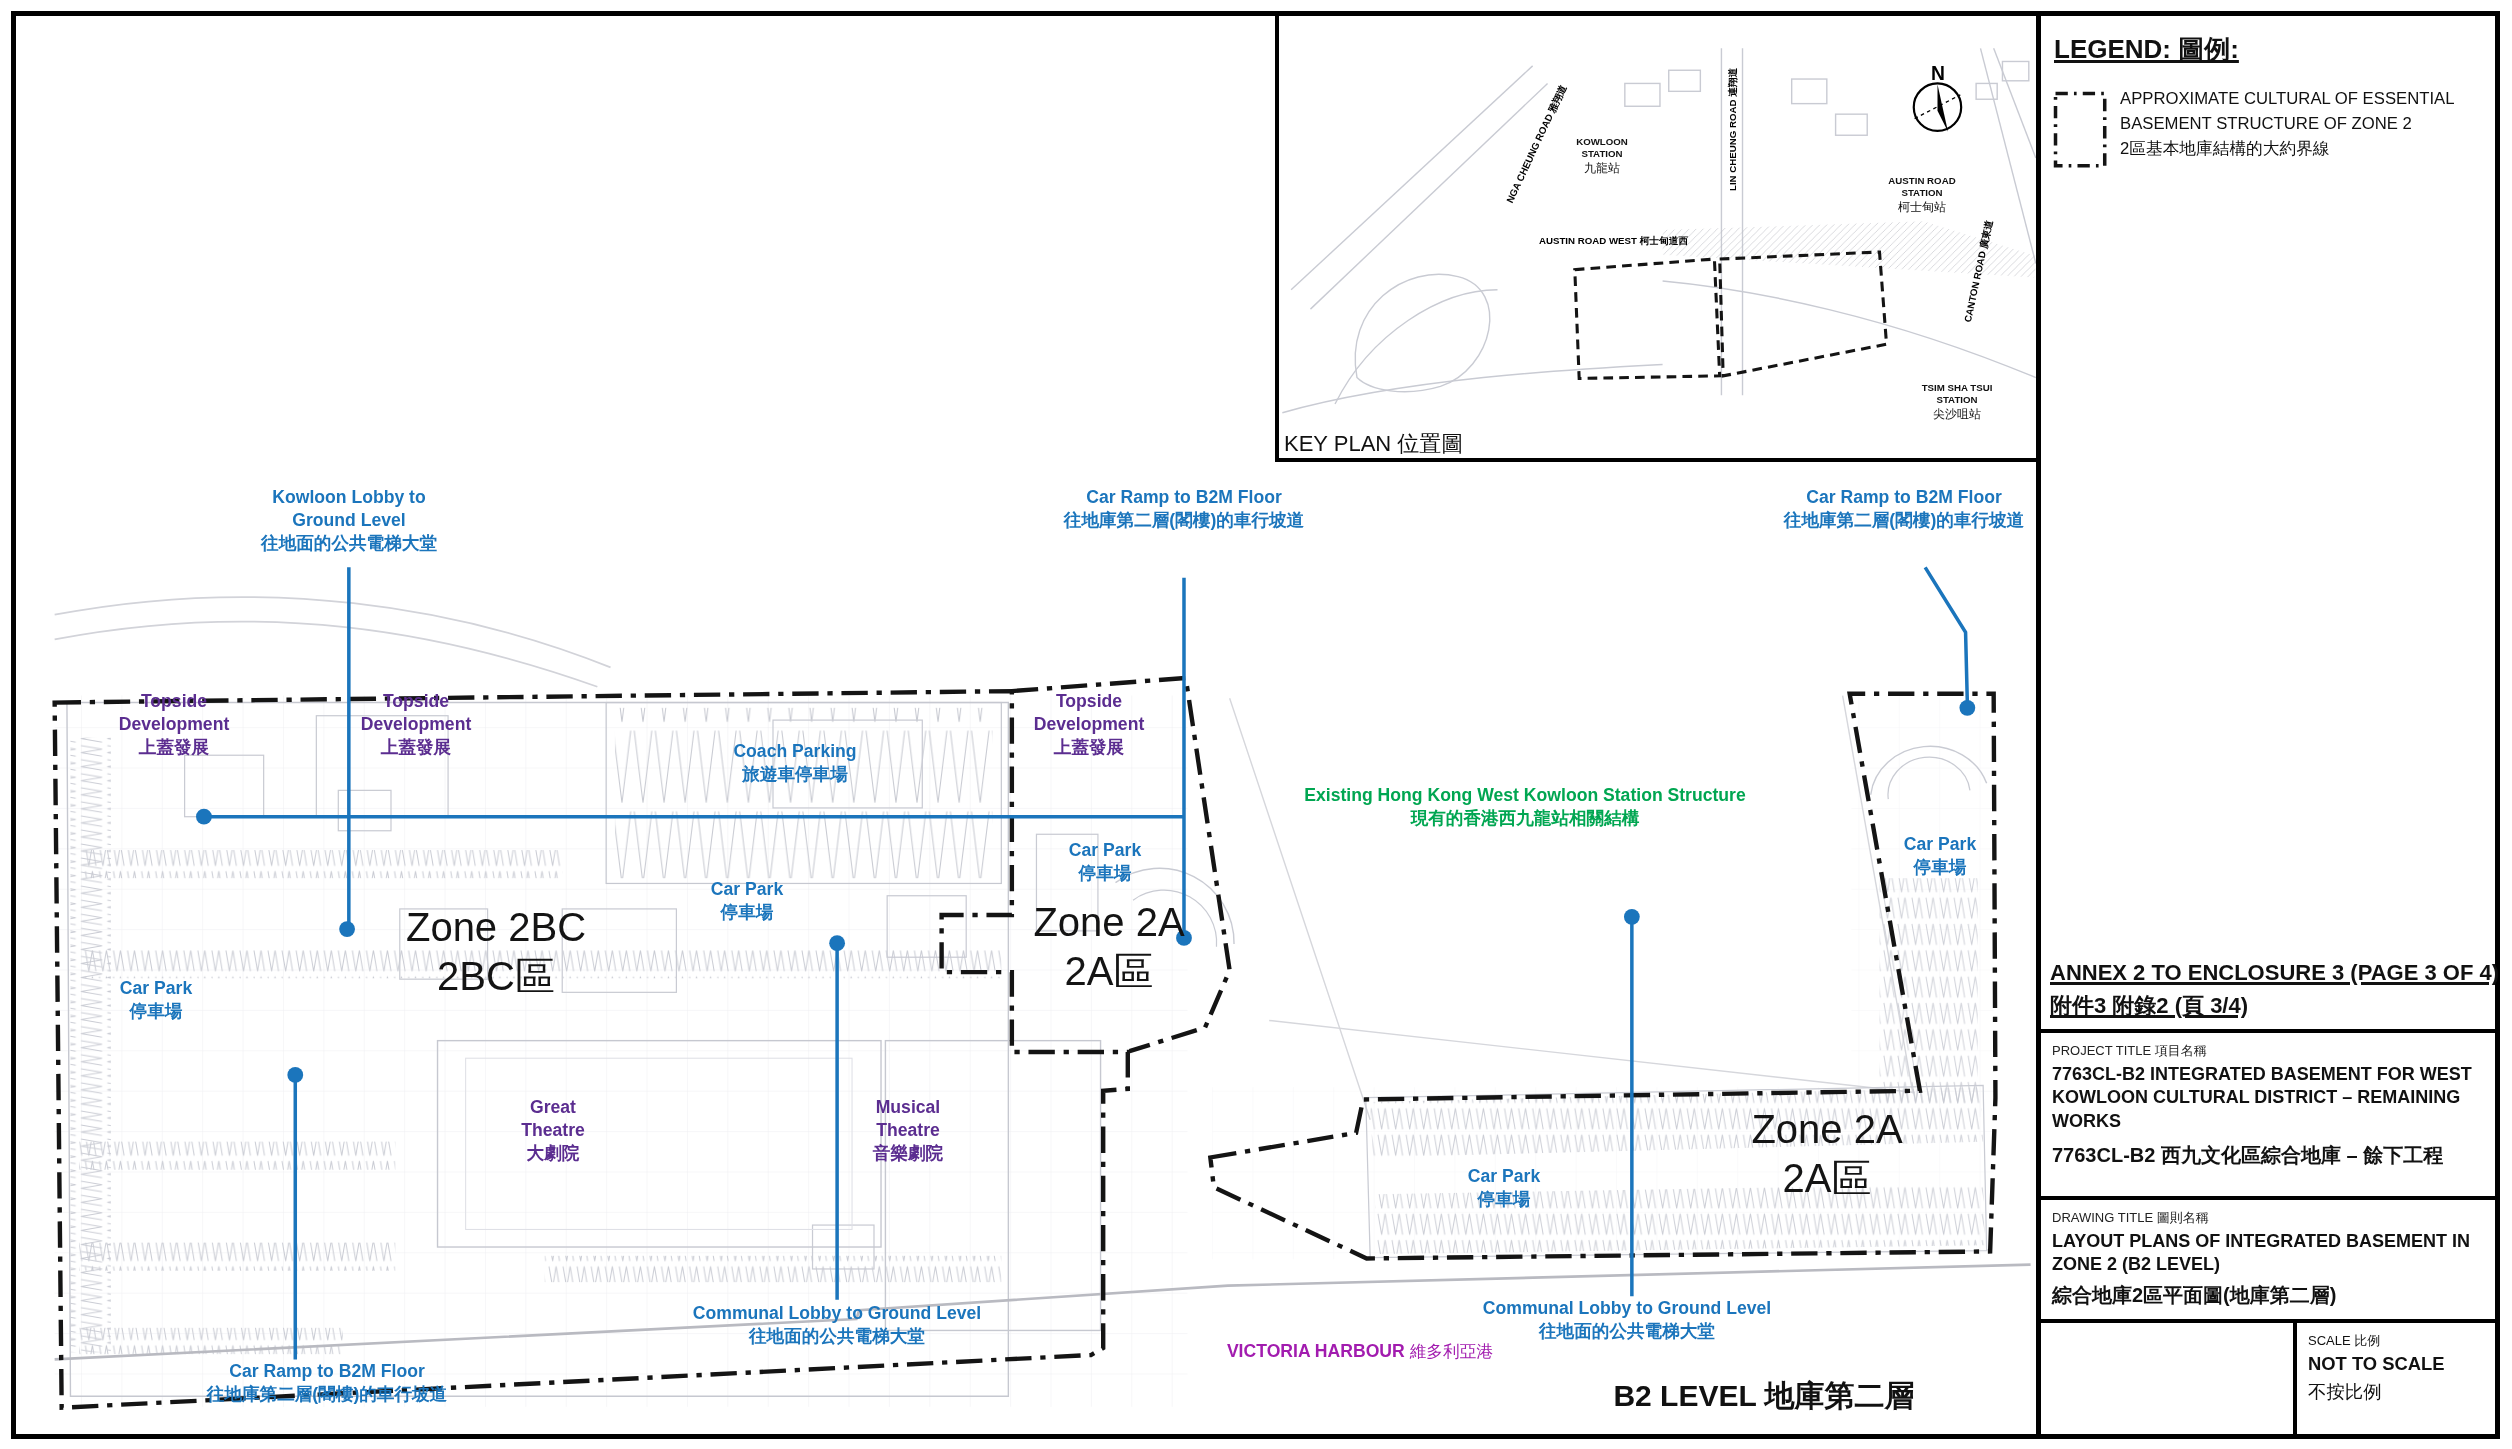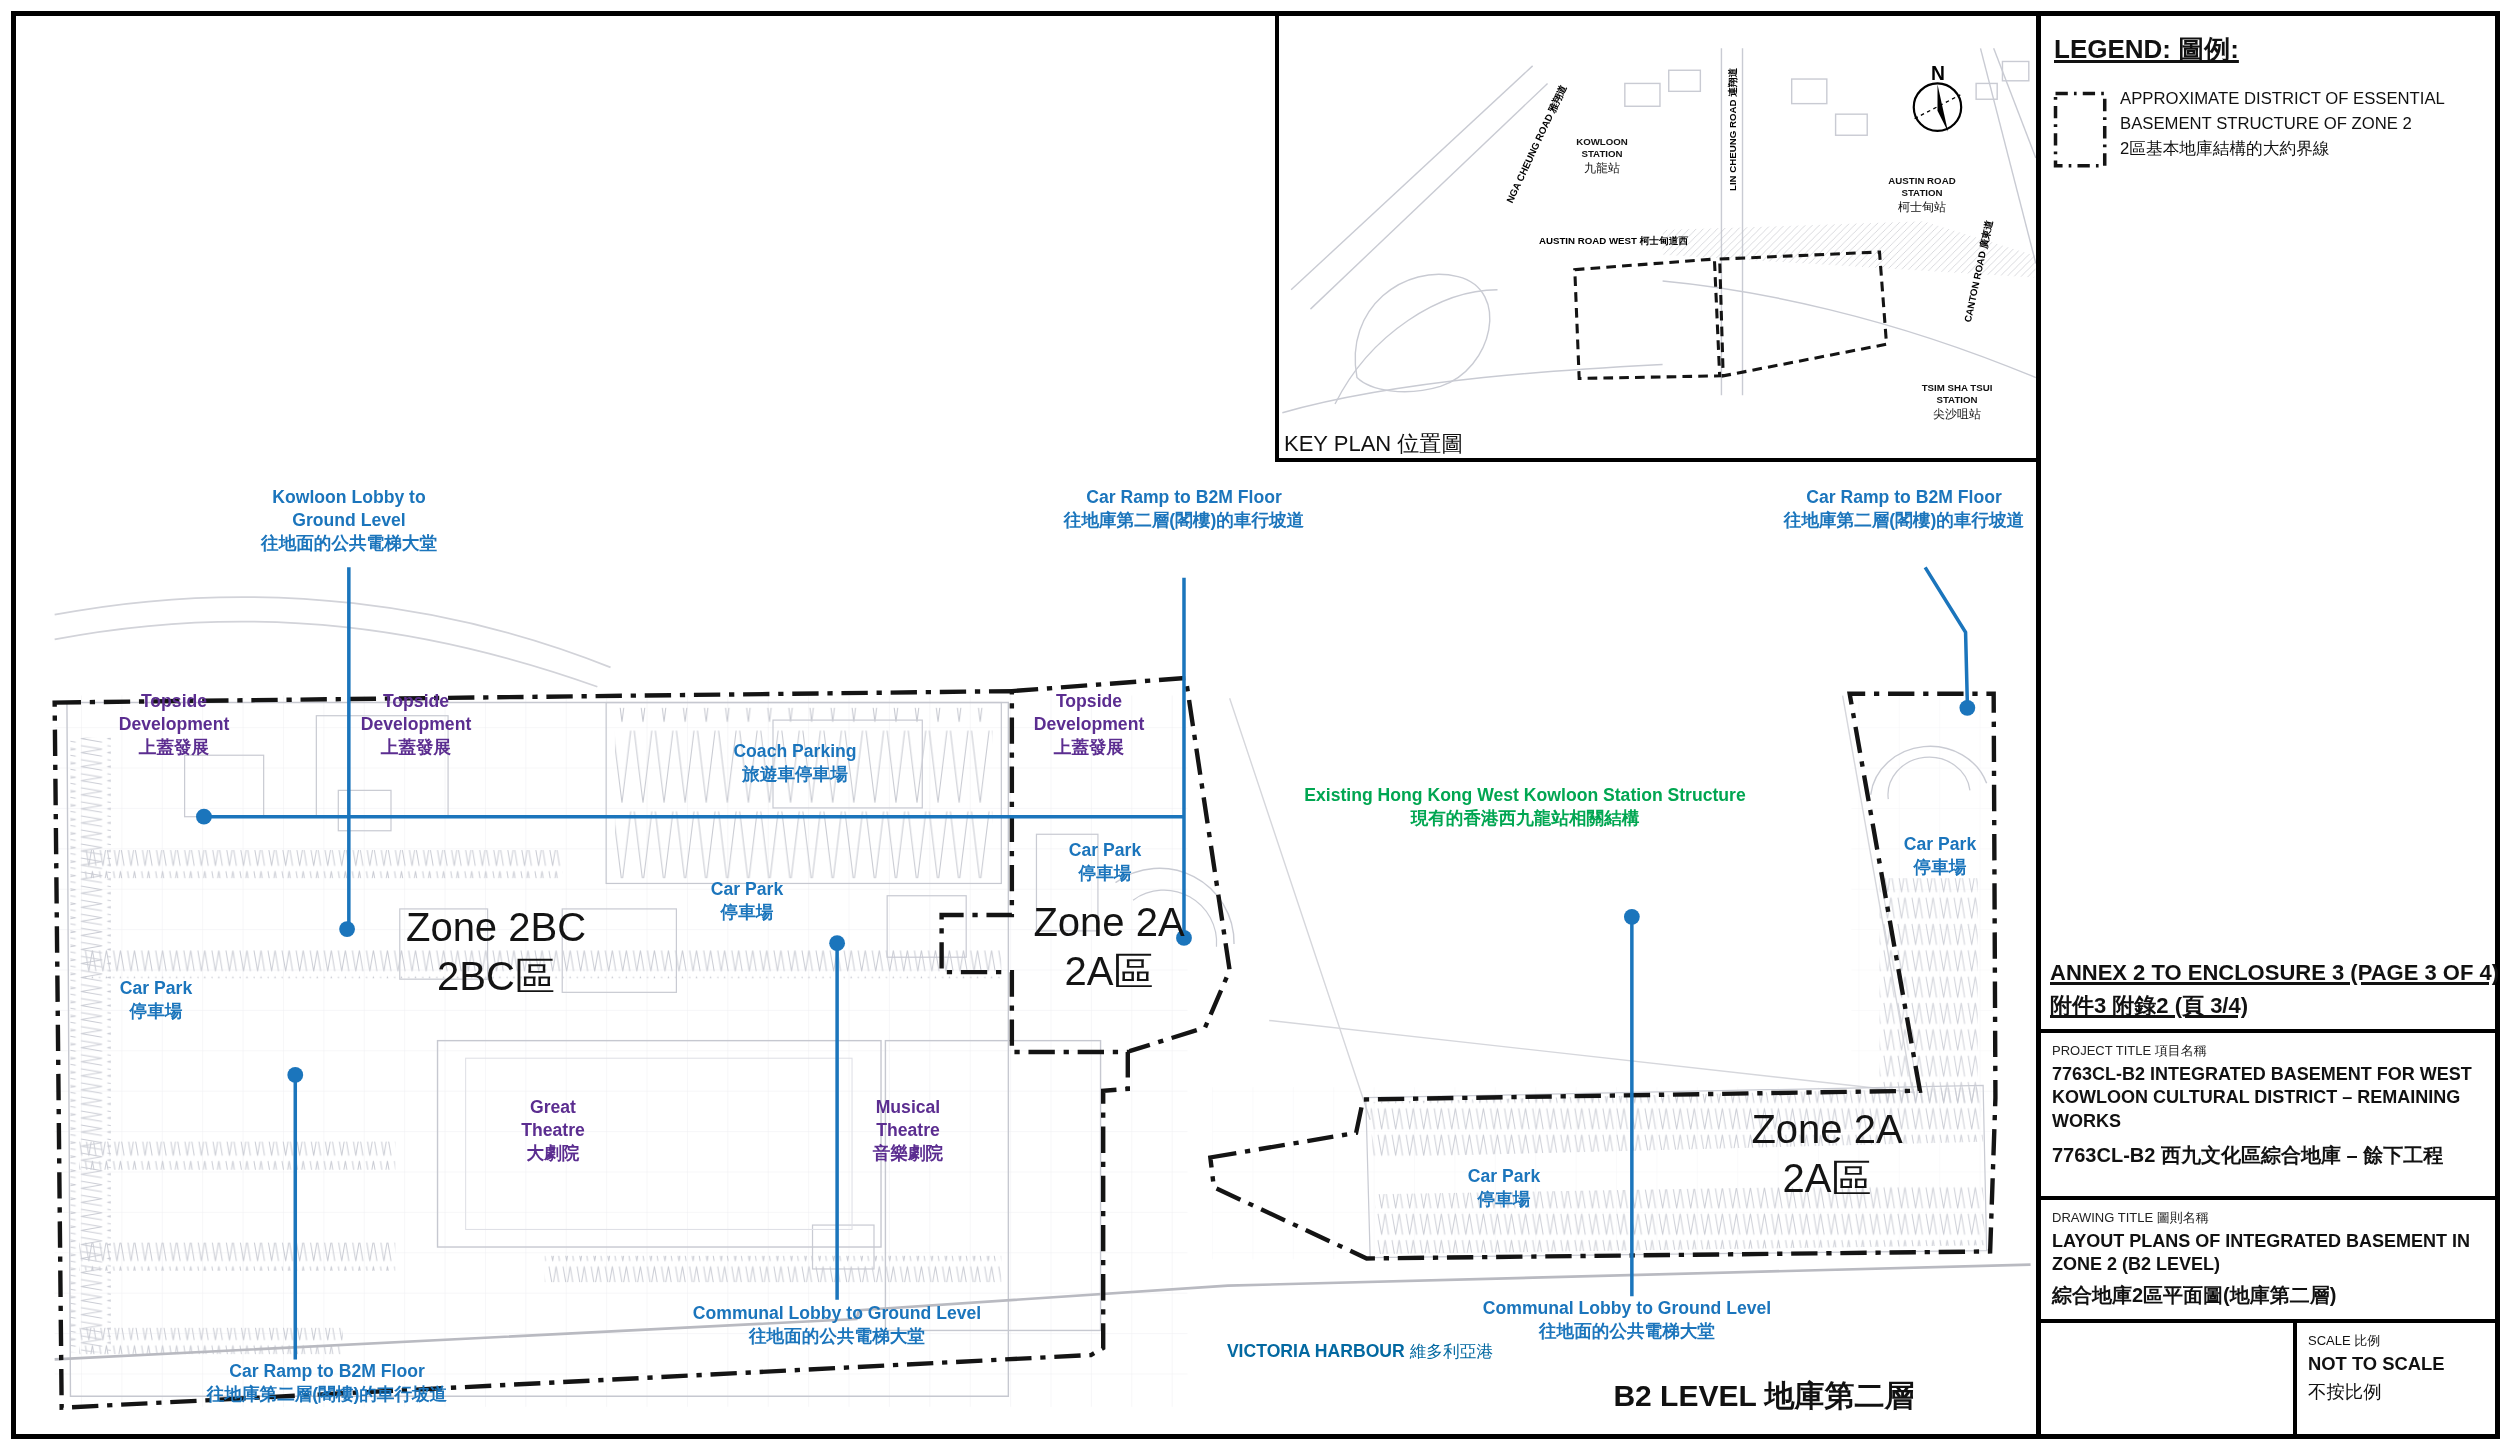--- a/index.html
+++ b/index.html
@@ -14,21 +14,21 @@
   
   .lbl{position:absolute;transform:translateX(-50%);text-align:center;
        font-weight:600;font-size:17.6px;line-height:1.32;white-space:nowrap;}
   .lbl span{display:block;}
   .blue{color:#1b75bc;}
   .purple{color:#5b2d90;}
   .green{color:#00a651;}
   .zone{position:absolute;transform:translateX(-50%);text-align:center;color:#141414;
         font-size:40px;font-weight:400;line-height:1.22;white-space:nowrap;}
   .zone span{display:block;text-align:center;}
-  .harbour{position:absolute;transform:translateX(-50%);text-align:center;color:#0369a1;
+  .harbour{position:absolute;transform:translateX(-50%);text-align:center;color:#a21caf;
            font-size:17.6px;font-weight:600;line-height:1.4;white-space:nowrap;}
   .harbour .zh{font-weight:400;font-size:16.7px;}
   .b2level{position:absolute;transform:translateX(-50%);font-size:30px;font-weight:600;
            color:#111;white-space:nowrap;}
   
   .kp-station{position:absolute;transform:translateX(-50%);text-align:center;background:#fff;
               font-size:9.7px;font-weight:700;line-height:1.3;padding:1.8px 4.4px;white-space:nowrap;margin-top:15px;}
   .kp-station .zh{font-size:12px;font-weight:400;}
   .kp-station span{display:block;}
   .kp-road{position:absolute;font-size:9.7px;font-weight:700;color:#000;white-space:nowrap;
@@ -316,21 +316,21 @@
   <div class="kp-road" style="left:1504px;top:200px;transform:rotate(-65deg)">NGA CHEUNG ROAD 雅翔道</div>
   <div class="kp-road" style="left:1539px;top:235px">AUSTIN ROAD WEST 柯士甸道西</div>
   <div class="kp-north" style="left:1938px;top:63px">N</div>
   <div class="kp-caption" style="left:1284px;top:429px">KEY PLAN 位置圖</div>
 
   <div class="tb-legend-title">LEGEND: 圖例:</div>
   <svg style="position:absolute;left:2052px;top:90px" width="58" height="81" viewBox="0 0 66 92">
     <rect x="4" y="4" width="56" height="82" fill="none" stroke="#141414" stroke-width="4" stroke-dasharray="14 7 3 7"></rect>
   </svg>
   <div class="tb-legend-text">
-    <span>APPROXIMATE DISTRICT OF ESSENTIAL</span>
+    <span>APPROXIMATE CULTURAL OF ESSENTIAL</span>
     <span>BASEMENT STRUCTURE OF ZONE 2</span>
     <span>2區基本地庫結構的大約界線</span>
   </div>
 
   <div class="tb-annex">
     <span>ANNEX 2 TO ENCLOSURE 3 (PAGE 3 OF 4)</span>
     <span>附件3 附錄2 (頁 3/4)</span>
   </div>
 
   <div class="hline" style="top:1029px"></div>

